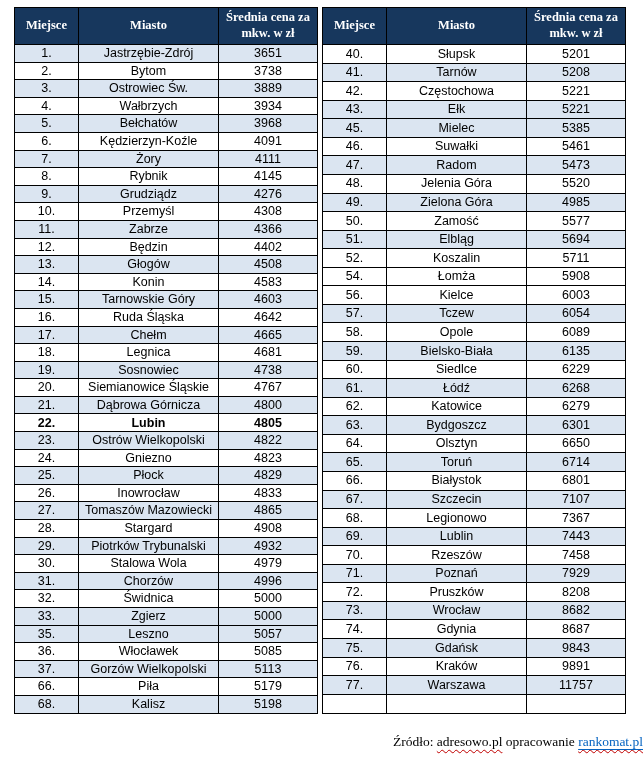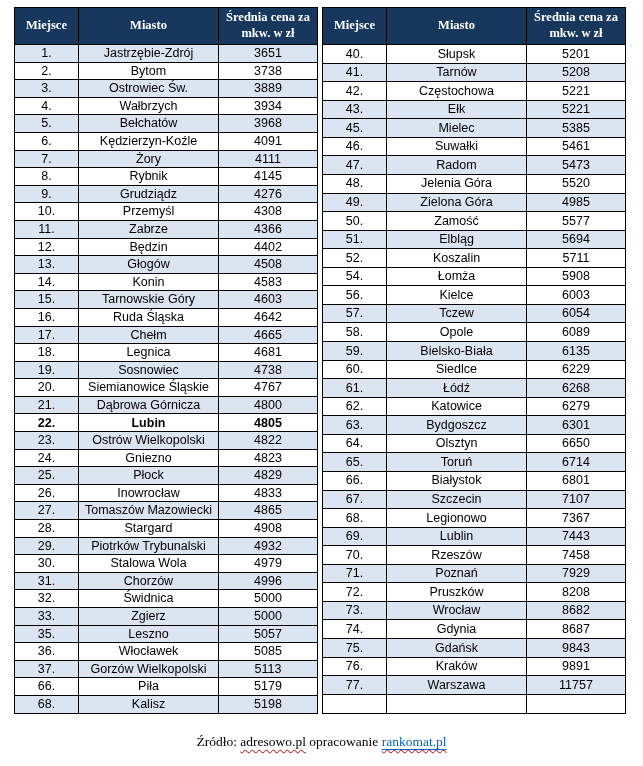--- a/index.html
+++ b/index.html
@@ -33,21 +33,21 @@
     font-size:12.5px;color:#000000;
     height:16.6px;padding:0 2px;line-height:1;
   }
   col.c-rank{width:64px;}
   col.c-price{width:99px;}
   tr.shaded td{background:#DBE5F1;}
   tr.plain td{background:#FFFFFF;}
   tr.bold td{font-weight:bold;margin-top:48px;}
   .source{
     position:absolute;left:0;top:734px;width:643px;
-    text-align:center;margin:0;
+    text-align:right;margin:0;
     font-family:"Liberation Serif","DejaVu Serif",serif;
     font-size:13.5px;color:#000000;
   }
   .squiggle{
     text-decoration:underline;
     text-decoration-style:wavy;
     text-decoration-color:#C00000;
     text-decoration-thickness:1px;
     text-underline-offset:3px;
   }

